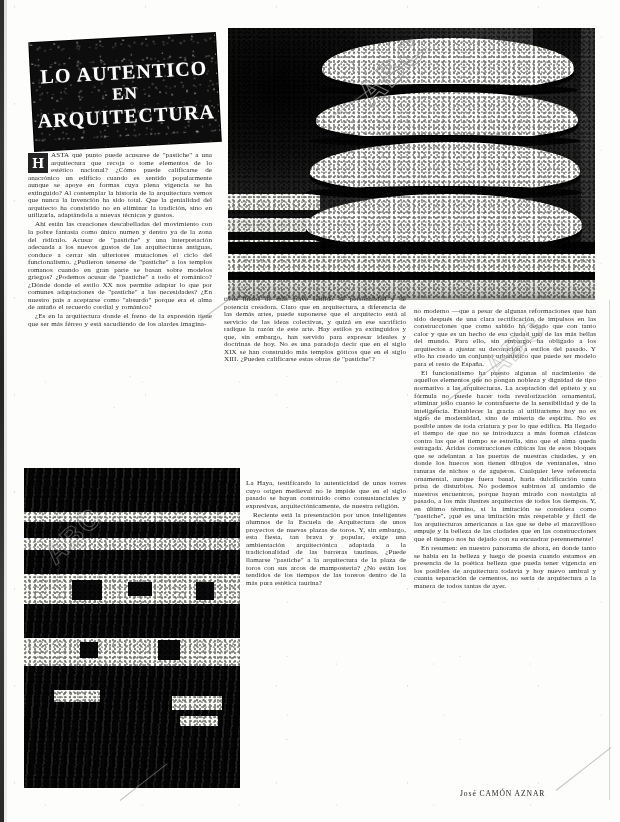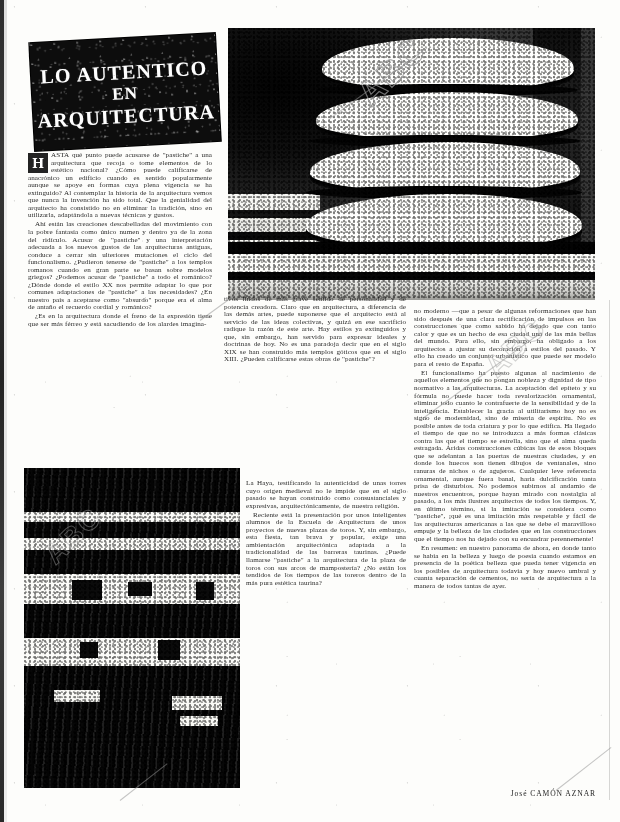--- a/index.html
+++ b/index.html
@@ -244,21 +244,20 @@
     line-height:20px;
     text-align:center;
     shape-outside:margin-box;
     filter:none;
   }
 
   .byline{
     position:absolute;
     left:460px; top:789px;
     width:136px;
-    text-align:right;
     font-family:"Liberation Serif", serif;
     font-size:7.6px;
     letter-spacing:.9px;
     color:#1a1a1a;
     filter:blur(.3px) contrast(1.5);
     opacity:.88;
   }
 
   
   .rule{

